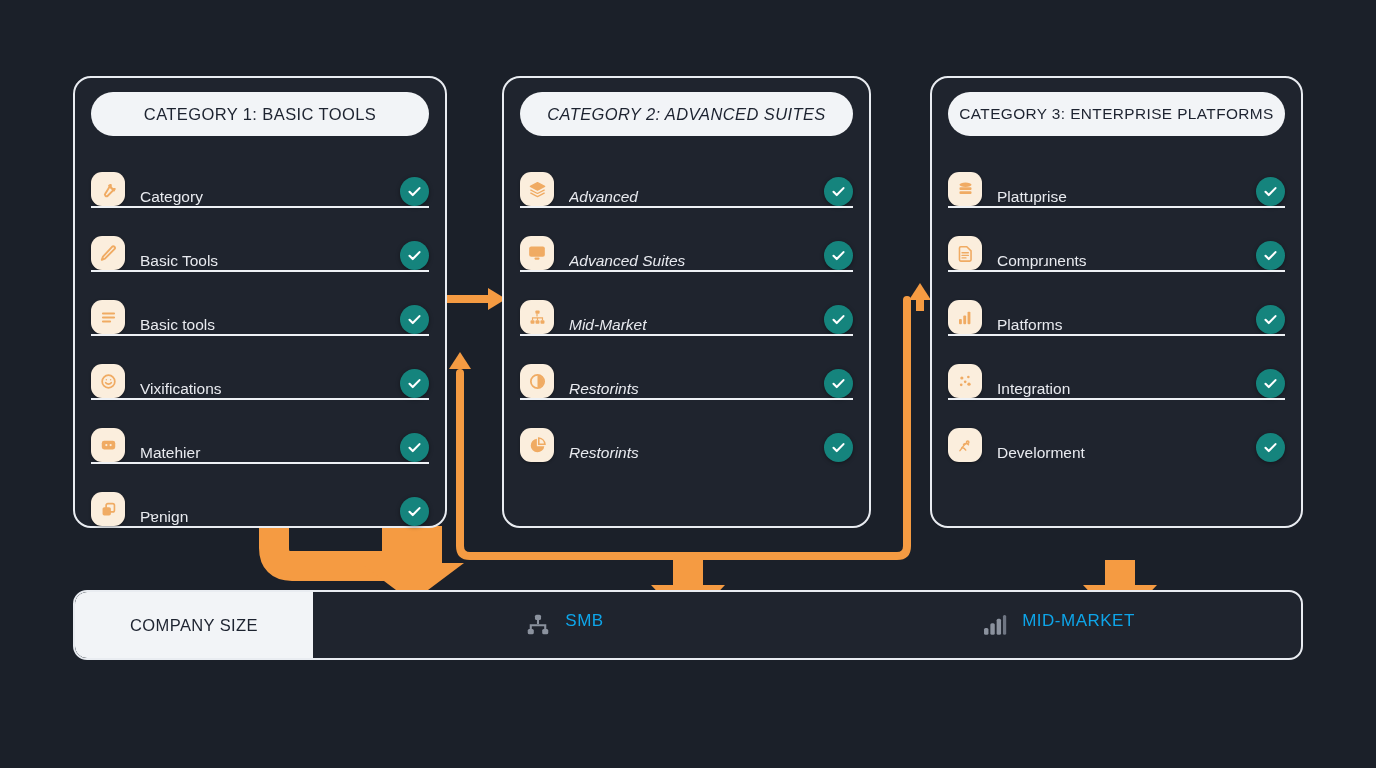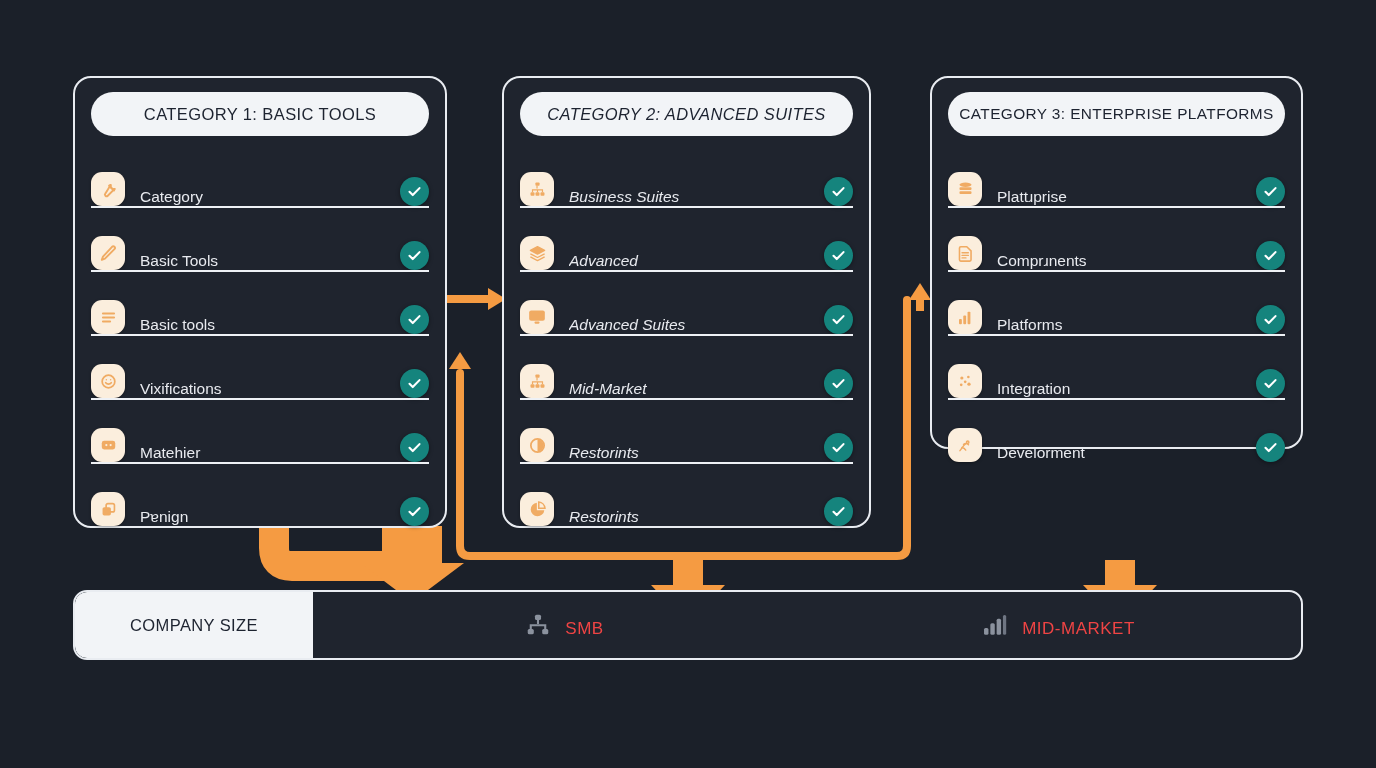--- a/index.html
+++ b/index.html
@@ -36,21 +36,21 @@
     position: absolute;
     background: #1f242e;
     border: 2px solid #e9ecf1;
     border-radius: 18px;
     box-sizing: border-box;
     z-index: 2;
     padding: 14px 16px 12px 16px;
   }
   .card-1 { left: 73px;  top: 76px;  width: 374px; height: 452px; }
   .card-2 { left: 502px; top: 76px;  width: 369px; height: 452px; font-style: italic; }
-  .card-3 { left: 930px; top: 76px;  width: 373px; height: 373px; }
+  .card-3 { left: 930px; top: 76px;  width: 373px; height: 452px; }
 
   .card-header {
     height: 44px;
     border-radius: 22px;
     background: #f2f4f7;
     color: #1d2330;
     display: flex;
     align-items: center;
     justify-content: center;
     font-size: 16.5px;
@@ -143,24 +143,24 @@
   }
   .size-segs {
     flex: 1;
     height: 100%;
     display: flex;
     align-items: center;
   }
   .size-seg {
     flex: 1;
     display: flex;
-    align-items: flex-end;
+    align-items: flex-start;
     justify-content: center;
     gap: 13px;
-    color: #ef4444;
+    color: #0ea5e9;
     font-size: 17px;
     letter-spacing: 0.5px;
     padding-left: 8px;
   }
   .size-seg svg { display: block; flex-shrink: 0; }
 </style>
 </head>
 <body>
 
 <div id="canvas">
@@ -314,37 +314,20 @@
         </span>
       </div>
 
     </div>
   </div>
 
   <div class="card card-2">
     <div class="card-header">CATEGORY 2: ADVANCED SUITES</div>
     <div>
 
-      <div class="row">
-        <span class="row-icon">
-          <svg width="19" height="19" viewBox="0 0 24 24" fill="#f0ab63">
-            <rect x="9.4" y="3.2" width="5.2" height="4.2" rx="1"></rect>
-            <rect x="3.2" y="15.6" width="5" height="4.2" rx="1"></rect>
-            <rect x="9.5" y="15.6" width="5" height="4.2" rx="1"></rect>
-            <rect x="15.8" y="15.6" width="5" height="4.2" rx="1"></rect>
-            <path d="M11.4 7.4v3.4M5.7 15.6v-3.1h12.6v3.1M12 12.5v3.1" stroke="#f0ab63" stroke-width="1.5" fill="none"></path>
-          </svg>
-        </span>
-        <span class="row-label">Business Suites</span>
-        <span class="check">
-          <svg width="15" height="15" viewBox="0 0 24 24" fill="none" stroke="#ffffff" stroke-width="3.4" stroke-linecap="round" stroke-linejoin="round">
-              <path d="M4 12.5l5.2 5.2L20 6.6"></path>
-            </svg>
-        </span>
-      </div>
 
       <div class="row">
         <span class="row-icon">
           <svg width="19" height="19" viewBox="0 0 24 24" fill="#f0ab63" stroke="#f0ab63" stroke-width="1.6" stroke-linejoin="round">
             <path d="M12 3.2 21 8l-9 4.8L3 8z"></path>
             <path d="M3 12.4 12 17l9-4.6" fill="none"></path>
             <path d="M3 16.3 12 21l9-4.7" fill="none"></path>
           </svg>
         </span>
         <span class="row-label">Advanced</span>

